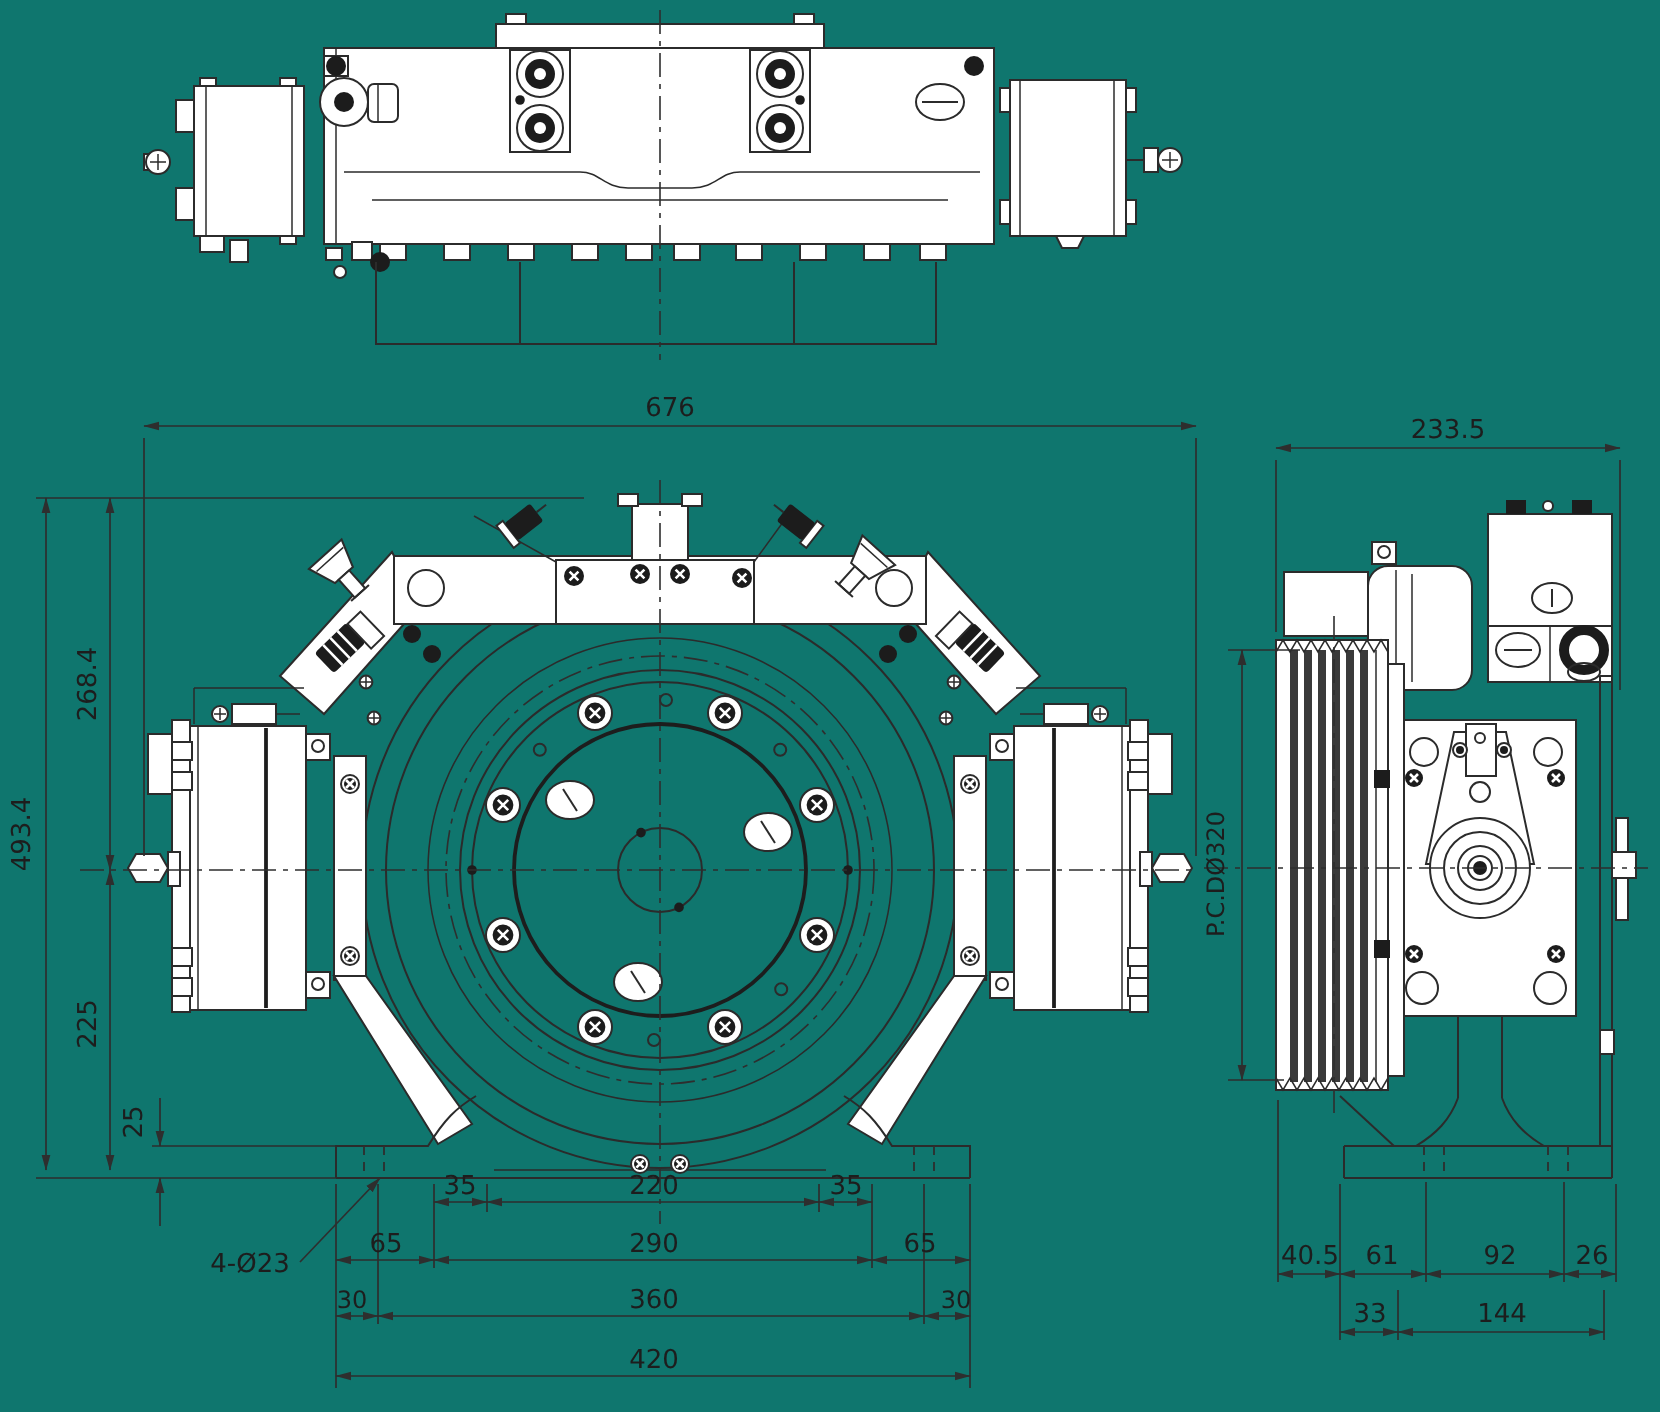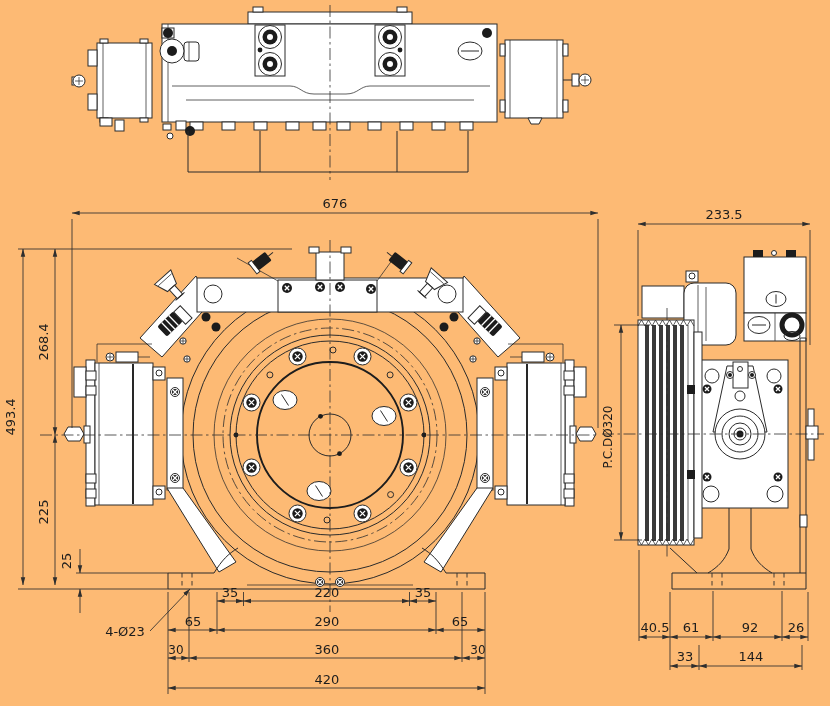--- a/index.html
+++ b/index.html
@@ -1,17 +1,17 @@
 <!DOCTYPE html>
 <html><head>
 <meta charset="utf-8">
 <style>
   html,body{margin:0;padding:0;background:#f4f4f2;}
   #canvas{
-    width:830px;height:706px;background:#fdba74;position:relative;
+    width:830px;height:706px;background:#0f766e;position:relative;
     font-family:"DejaVu Sans","Liberation Sans",sans-serif;
     overflow:hidden;
   }
   svg{display:block}
   .ln{fill:none;stroke:#2b2b2b;stroke-width:1;stroke-linecap:butt;stroke-linejoin:miter}
   .lnw{fill:#ffffff;stroke:#2b2b2b;stroke-width:1;stroke-linejoin:miter}
   .ln2{fill:none;stroke:#1d1d1d;stroke-width:1.9}
   .thin{fill:none;stroke:#2b2b2b;stroke-width:0.75}
   .cl{fill:none;stroke:#2e2e2e;stroke-width:0.8;stroke-dasharray:12 3.5 2.5 3.5}
   .hid{fill:none;stroke:#2e2e2e;stroke-width:0.9;stroke-dasharray:4.5 3.5}

